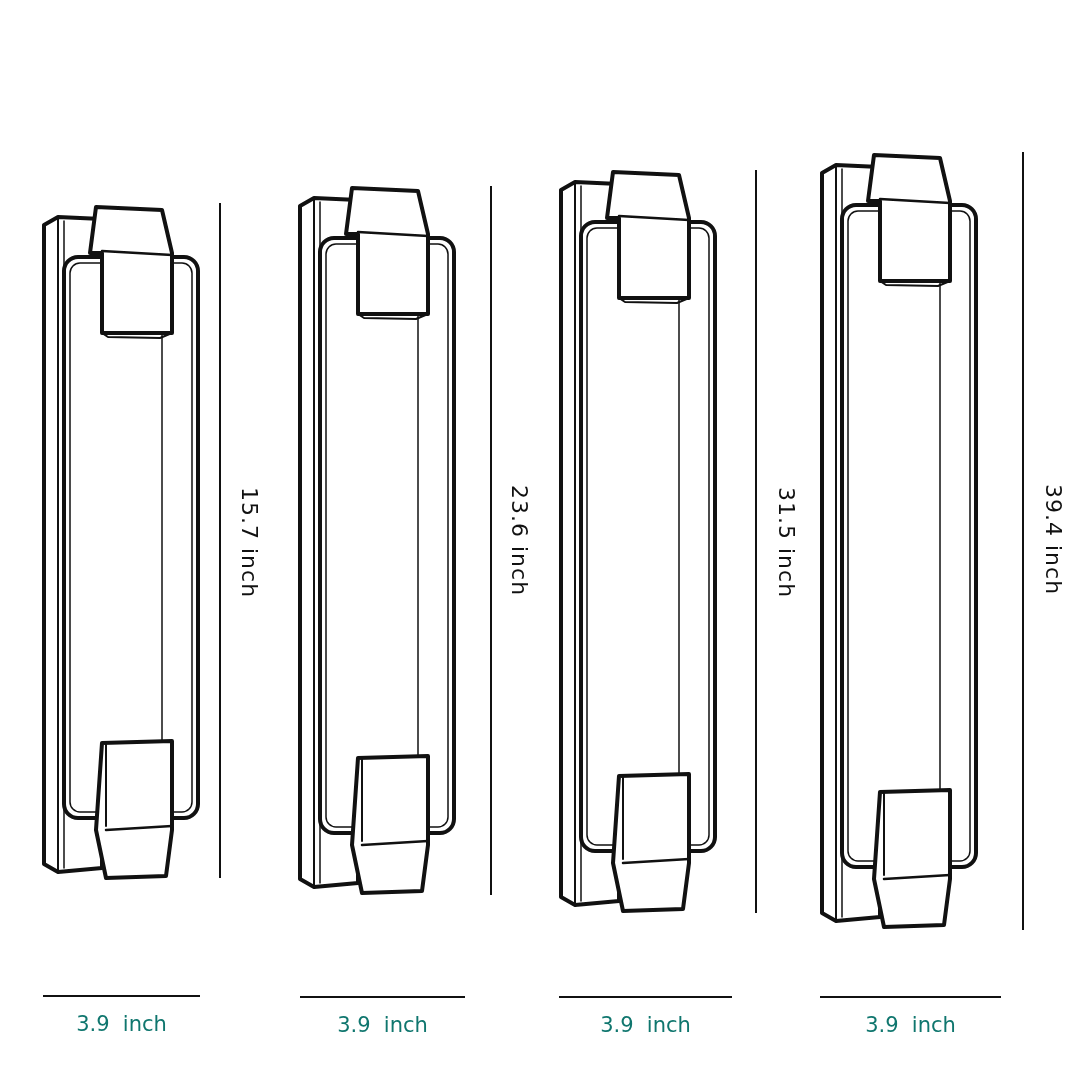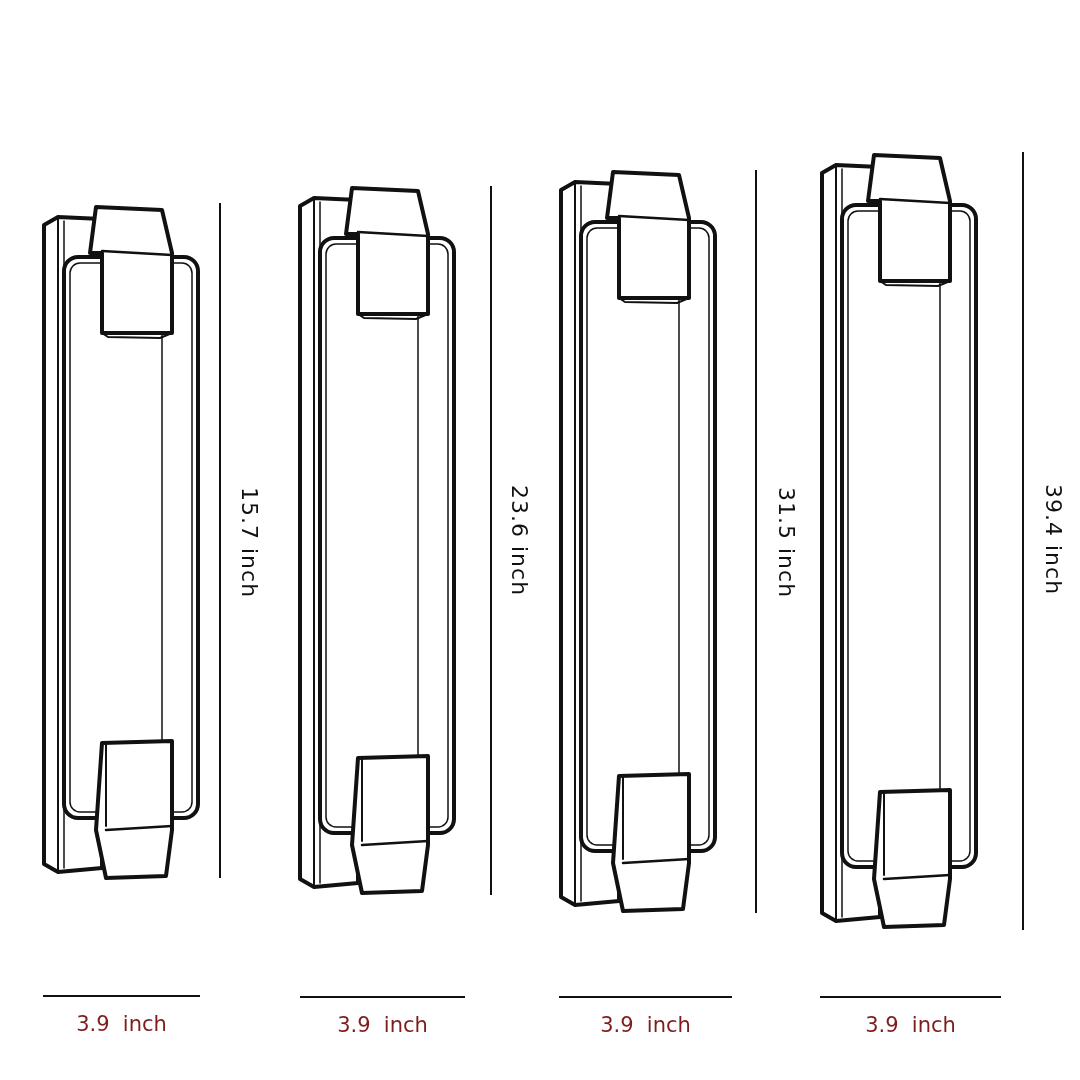--- a/index.html
+++ b/index.html
@@ -3,21 +3,21 @@
 <meta charset="utf-8">
 <style>
   html, body { margin: 0; padding: 0; background: #ffffff; }
   body { width: 1080px; height: 1080px; position: relative; overflow: hidden;
          font-family: "DejaVu Sans", sans-serif; color: #111; }
   #canvas { position: absolute; left: 0; top: 0; width: 1080px; height: 1080px; }
   .height-label { position: absolute; font-size: 22px; letter-spacing: 1px;
                   transform-origin: left top; transform: rotate(90deg); white-space: nowrap;
                   color: #111; font-family: "DejaVu Sans", sans-serif; }
   .width-label { position: absolute; font-size: 21px; text-align: center; white-space: pre;
-                 color: #7f1d1d; font-family: "DejaVu Sans", sans-serif; }
+                 color: #0f766e; font-family: "DejaVu Sans", sans-serif; }
   .dim-line-h { position: absolute; height: 2px; background: #111; }
   .dim-line-v { position: absolute; width: 2px; background: #111; }
 </style>
 </head>
 <body>
 
 <svg id="canvas" viewBox="0 0 1080 1080" xmlns="http://www.w3.org/2000/svg">
     <g fill="none" stroke="#111111" stroke-linejoin="round" stroke-linecap="round">
       <path d="M44 225 L58 217 L102 219 L102 868 L58 872 L44 864 Z" stroke-width="4" fill="#fff"></path>
       <line x1="58" y1="217" x2="58" y2="872" stroke-width="2"></line>

